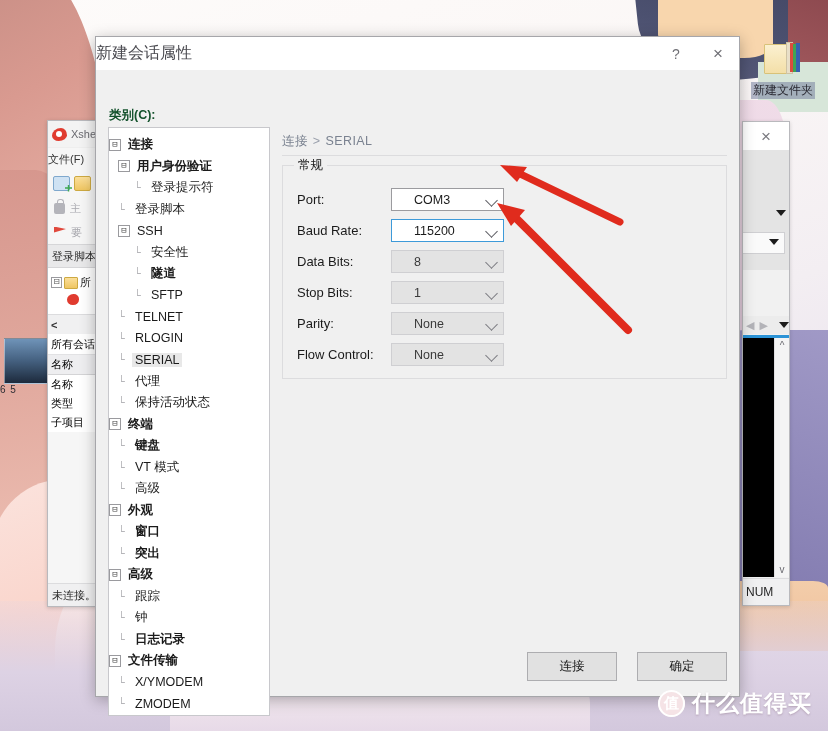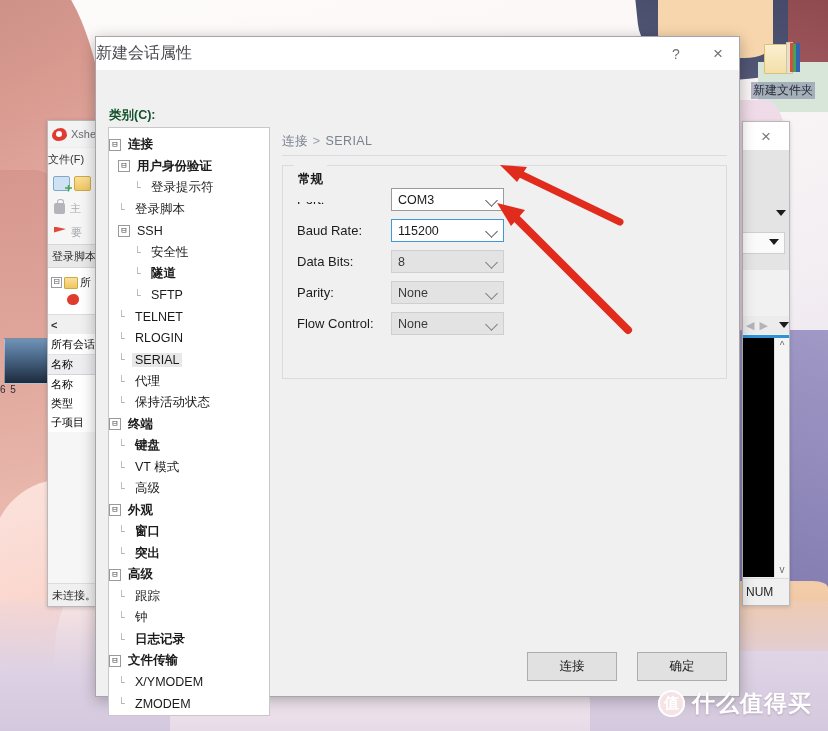--- a/index.html
+++ b/index.html
@@ -175,26 +175,26 @@
   .node.sel .txt{background:#e8e8e8;}
   .node.ind1{padding-left:9px;}
   .node.ind2{padding-left:25px;}
 
   .rpanel{position:absolute;left:186px;top:57px;right:12px;height:589px;}
   .crumb{height:28px;border-bottom:1px solid #dcdcde;display:flex;align-items:center;
     font-size:12.5px;color:#7a8290;letter-spacing:.4px;background:#f0f0f0;}
   .crumb .sep{margin:0 5px;color:#9aa0ac;}
   .grp{position:absolute;top:38px;left:0;right:0;height:212px;
     border:1px solid #dcdcde;background:#f0f0f0;}
-  .grp-title{position:absolute;left:11px;top:-9px;background:#f0f0f0;padding:14px 4px;
-    font-size:12.5px;font-weight:bold;color:#1b1b1b;}
+  .grp-title{position:absolute;left:11px;top:-9px;background:#f0f0f0;padding:0 4px;
+    font-size:12.5px;font-weight:normal;color:#1b1b1b;}
   .frow{display:flex;align-items:center;height:31px;margin-left:14px;}
   .frow .lab{width:94px;font-size:13px;color:#1b1b1b;}
   .sel-box{width:113px;height:23px;box-sizing:border-box;position:relative;
-    display:flex;align-items:center;padding-left:6px;font-size:12.5px;color:#1b1b1b;}
+    display:flex;align-items:center;padding-left:22px;font-size:12.5px;color:#1b1b1b;}
   .sel-box.on{background:#fff;border:1px solid #9b9b9f;}
   .sel-box.focus{background:#fff;border:1px solid #3d9ad9;}
   .sel-box.off{background:#e3e3e3;border:1px solid #cfcfd2;color:#3a3a3a;}
   .sel-box .ch{position:absolute;right:7px;top:7px;width:8px;height:8px;
     border-right:1.6px solid #5a5a60;border-bottom:1.6px solid #5a5a60;
     transform:rotate(45deg);}
   .sel-box.off .ch{border-color:#7a7a80;}
   .btns{position:absolute;bottom:15px;right:12px;display:flex;gap:20px;}
   .btn{width:90px;height:29px;background:#e1e1e1;border:1px solid #adadb0;
     font-size:12.5px;color:#1b1b1b;display:flex;align-items:center;justify-content:center;
@@ -455,20 +455,27 @@
               </div>
             </div>
             <div class="frow">
               <div class="lab">Data Bits:</div>
               <div class="sel-box off">
                 <span>8</span>
                 <span class="ch"></span>
               </div>
             </div>
             <div class="frow">
+              <div class="lab">Stop Bits:</div>
+              <div class="sel-box off">
+                <span>1</span>
+                <span class="ch"></span>
+              </div>
+            </div>
+            <div class="frow">
               <div class="lab">Parity:</div>
               <div class="sel-box off">
                 <span>None</span>
                 <span class="ch"></span>
               </div>
             </div>
             <div class="frow">
               <div class="lab">Flow Control:</div>
               <div class="sel-box off">
                 <span>None</span>

